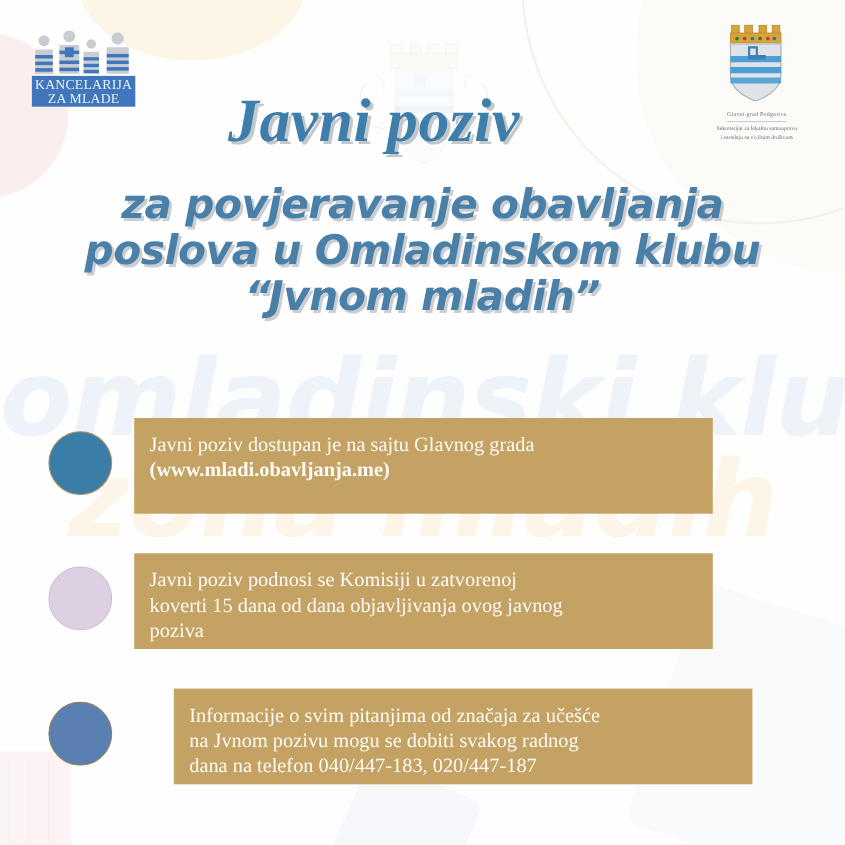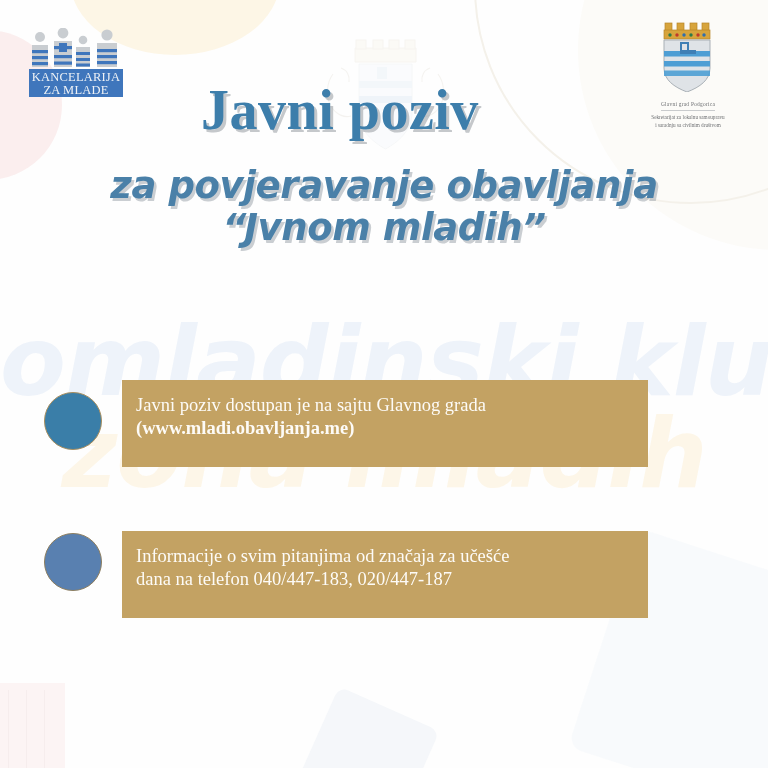--- a/index.html
+++ b/index.html
@@ -57,21 +57,21 @@
   }
   .pg-cap2{
     font-family:"Liberation Serif", serif;
     font-size:5.2px;color:#6d6f72;line-height:1.45;margin-top:3px;
   }
 
   
   .title-main{
     position:absolute;left:0;top:82px;width:680px;text-align:center;
     font-family:"Liberation Serif", serif;
-    font-weight:700;
+    font-style:italic;font-weight:700;
     font-size:56px;line-height:1;
     color:#3d7eab;
     text-shadow:3px 3px 0 rgba(150,155,160,.55);
     letter-spacing:.5px;
   }
   .title-sub{
     position:absolute;left:0;top:165px;width:768px;text-align:center;
     font-family:"DejaVu Sans", sans-serif;
     font-style:italic;font-weight:700;
     font-size:37px;line-height:1.14;
@@ -99,21 +99,21 @@
     font-size:18.5px;line-height:1.24;color:#fdfbf7;
     white-space:nowrap;
   }
   .box p.b{font-weight:700;}
 
   .r1 .dot{top:12px;background:#3a7ea8;border:1px solid #a98f5f;}
   .r2 .dot{top:12px;background:#ddd0e2;border:1px solid #cfc0d6;}
   .r3 .dot{top:12px;background:#5980b0;border:1px solid #8e7f60;}
   .r1 .box{top:0;height:87px;}
   .r2 .box{top:0;height:87px;}
-  .r3 .box{top:10px;height:87px;}
+  .r3 .box{top:0;height:87px;margin-left:36px;}
 
   .row-spacer{height:18px;}
 </style>
 </head>
 <body>
 
 <div class="poster">
 
   <div class="bg-layer">
     <div class="arc-tr2"></div>
@@ -215,41 +215,51 @@
     <div class="pg-cap2">
       <span>Sekretarijat za lokalnu samoupravu</span><br>
       <span>i saradnju sa civilnim društvom</span>
     </div>
   </div>
 
   <div class="title-main">Javni poziv</div>
 
   <div class="title-sub">
     <span class="ln">za povjeravanje obavljanja</span>
+    <span class="ln">poslova u Omladinskom klubu</span>
     <span class="ln">“Jvnom mladih”</span>
   </div>
 
   <div class="rows">
 
     <div class="row r1">
       <div class="dot"></div>
       <div class="box">
         <p>Javni poziv dostupan je na sajtu Glavnog grada</p>
         <p class="b">(www.mladi.obavljanja.me)</p>
       </div>
     </div>
 
     <div class="row-spacer"></div>
 
+    <div class="row r2">
+      <div class="dot"></div>
+      <div class="box">
+        <p>Javni poziv podnosi se Komisiji u zatvorenoj</p>
+        <p>koverti 15 dana od dana objavljivanja ovog javnog</p>
+        <p>poziva</p>
+      </div>
+    </div>
 
     <div class="row-spacer"></div>
 
     <div class="row r3">
       <div class="dot"></div>
       <div class="box">
         <p>Informacije o svim pitanjima od značaja za učešće</p>
+        <p>na Jvnom pozivu mogu se dobiti svakog radnog</p>
         <p>dana na telefon 040/447-183, 020/447-187</p>
       </div>
     </div>
 
   </div>
 
 </div>
 
 </body></html>

